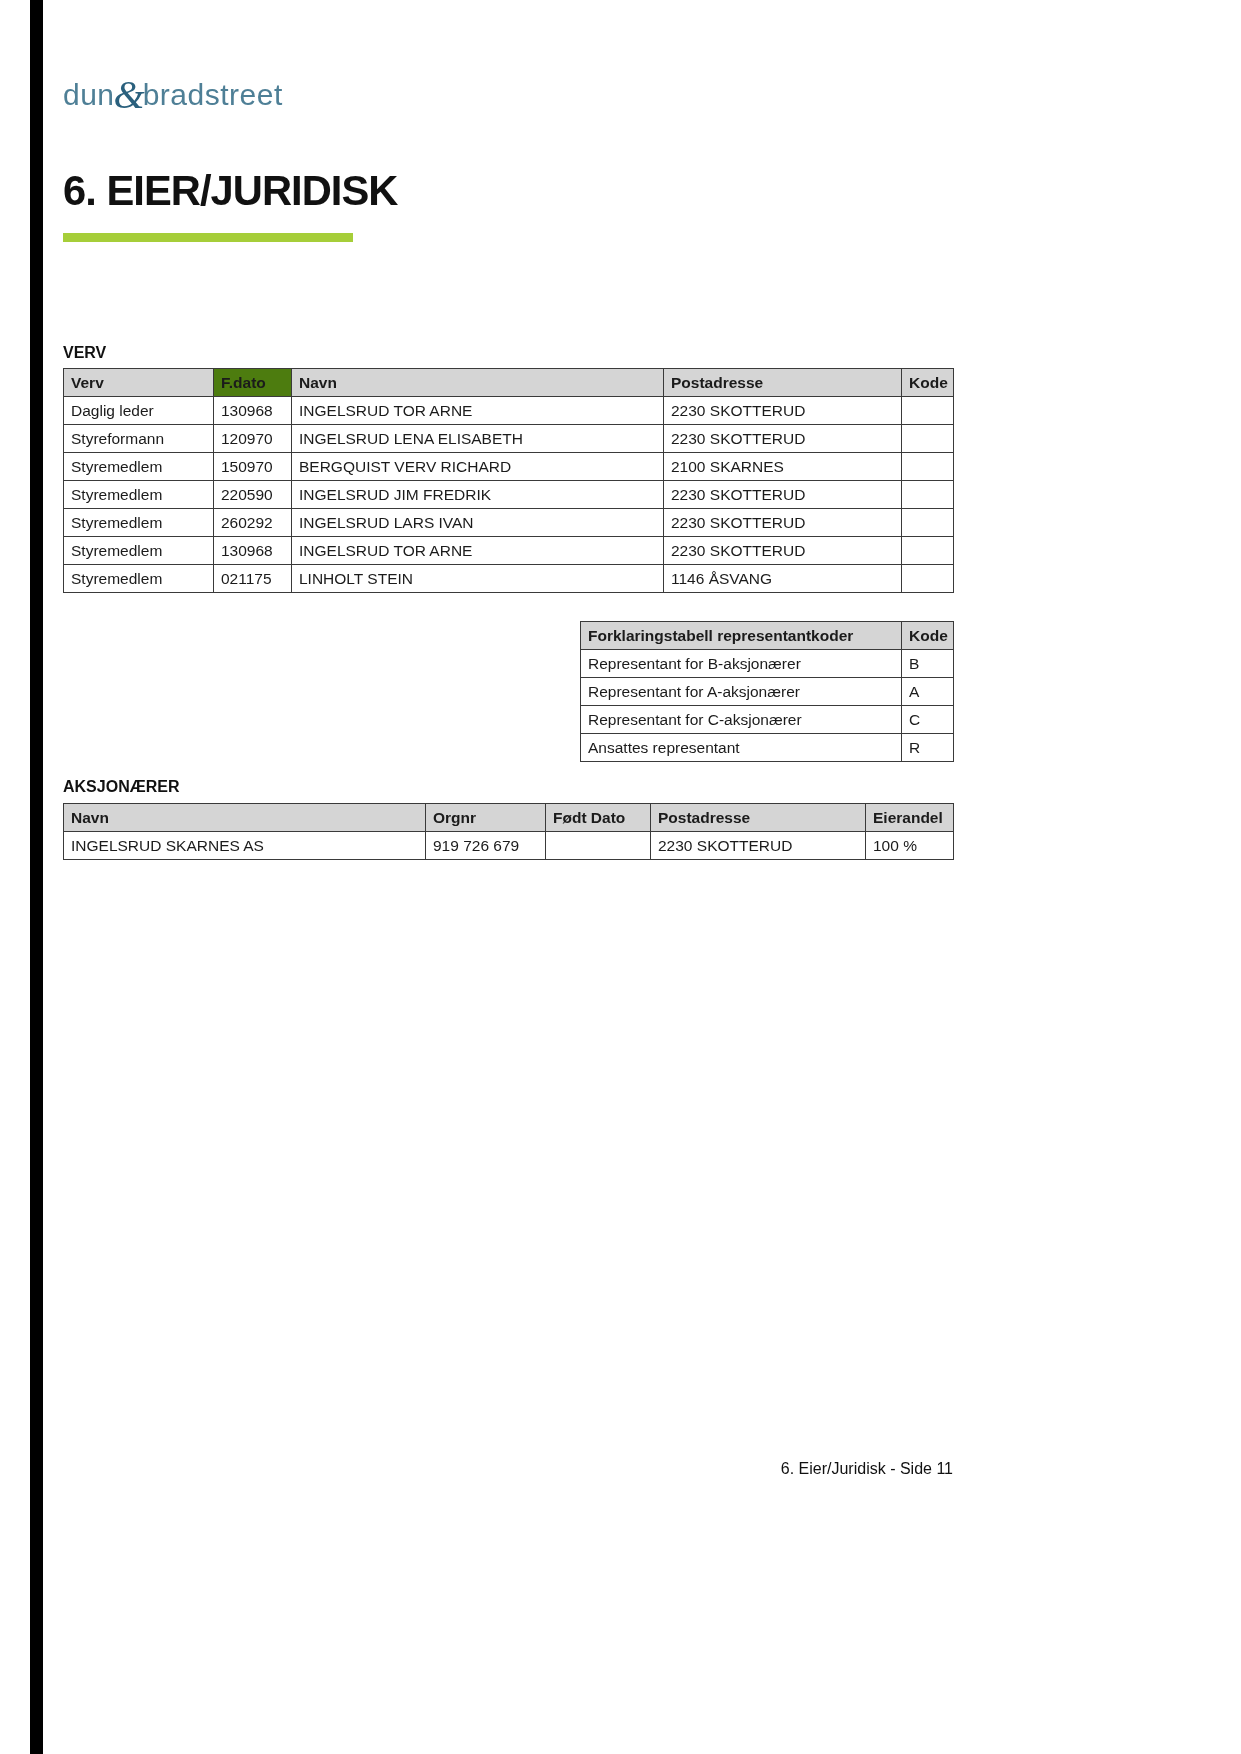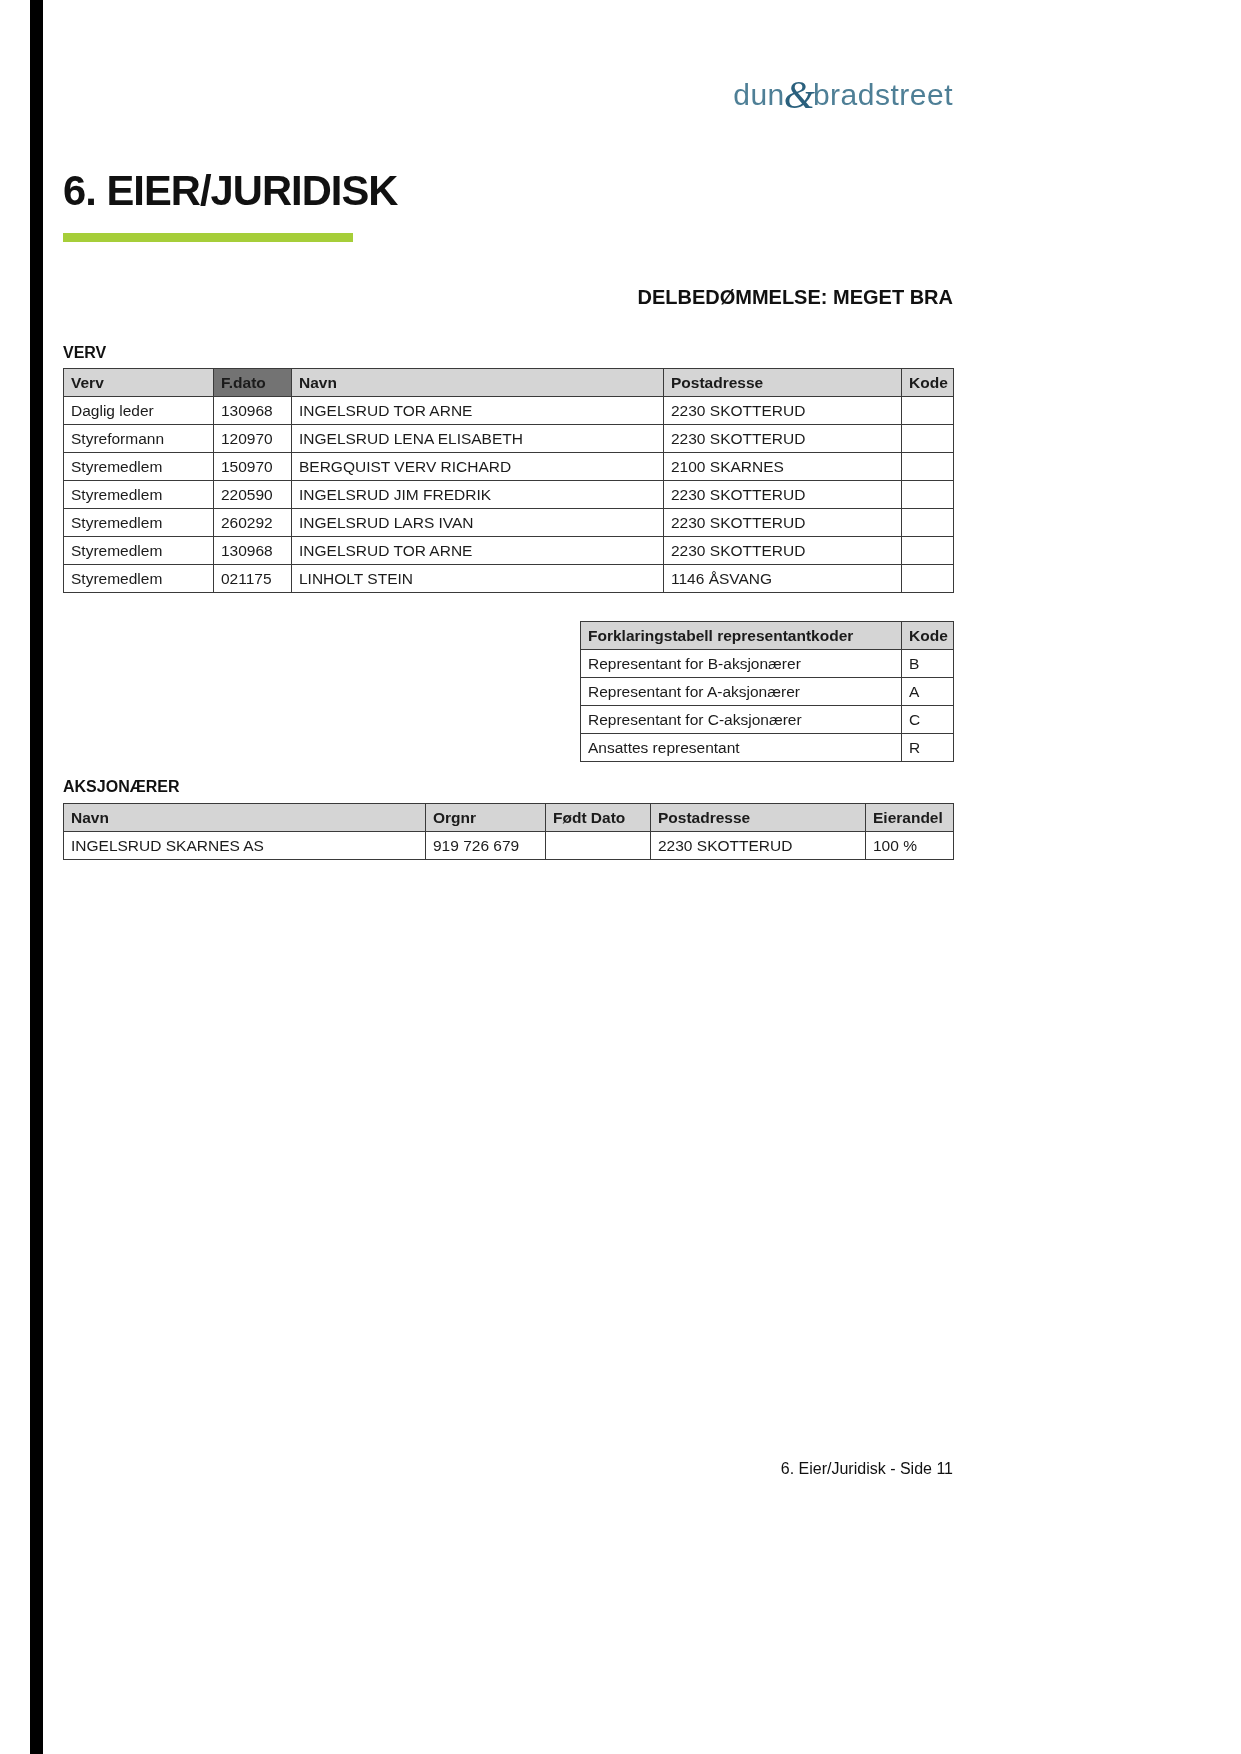--- a/index.html
+++ b/index.html
@@ -2,21 +2,21 @@
 <html><head>
 <meta charset="utf-8">
 <style>
   html,body{margin:0;padding:0;background:#ffffff;}
   body{font-family:"Liberation Sans", sans-serif; color:#1b1b1b;}
   .page{position:relative;width:1241px;height:1754px;background:#ffffff;overflow:hidden;}
 
   .leftbar{position:absolute;left:30px;top:0;width:13px;height:1754px;background:#000000;}
 
   
-  .logo{position:absolute;top:68px;left:63px;width:890px;text-align:right;white-space:nowrap;}
+  .logo{position:absolute;top:68px;left:63px;width:890px;text-align:left;white-space:nowrap;}
   .logo .word{font-size:30px;color:#4e7f96;letter-spacing:0.5px;}
   .logo .amp{font-size:40px;color:#2a607d;font-family:"Liberation Serif",serif;
              position:relative;top:3px;margin:0 -2px 0 -1px;font-style:italic;}
 
   
   .title{position:absolute;top:166px;left:63px;font-size:43px;font-weight:bold;
          letter-spacing:-1px;color:#111;transform:scaleX(0.97);transform-origin:left;}
   .greenbar{position:absolute;top:233px;left:63px;width:290px;height:9px;}
 
   .subrating{position:absolute;top:286px;left:63px;width:890px;text-align:right;
@@ -45,36 +45,35 @@
 
   <div class="leftbar"></div>
 
   <div class="logo">
     <span class="word" style="color: rgb(78, 127, 150);">dun</span><span class="amp" style="color: rgb(42, 96, 125);">&amp;</span><span class="word" style="color: rgb(78, 127, 150);">bradstreet</span>
   </div>
 
   <div class="title">6. EIER/JURIDISK</div>
   <div class="greenbar" style="background: rgb(166, 206, 57);"></div>
 
-  <div class="subrating">DELBEDØMMELSE: MEGET BRA</div>
 
   <div class="section-label verv-label">VERV</div>
 
   <table class="verv-table">
     <colgroup>
       <col style="width:150px">
         <col style="width:78px">
         <col style="width:372px">
         <col style="width:238px">
         <col style="width:52px">
     </colgroup>
     <thead>
         <tr>
           <th style="background: rgb(213, 213, 213);">Verv</th>
-          <th style="background: #737373;">F.dato</th>
+          <th style="background: #4d7c0f;">F.dato</th>
           <th style="background: rgb(213, 213, 213);">Navn</th>
           <th style="background: rgb(213, 213, 213);">Postadresse</th>
           <th style="background: rgb(213, 213, 213);">Kode</th>
         </tr>
       </thead>
     <tbody>
         <tr>
           <td>Daglig leder</td>
           <td>130968</td>
           <td>INGELSRUD TOR ARNE</td>

